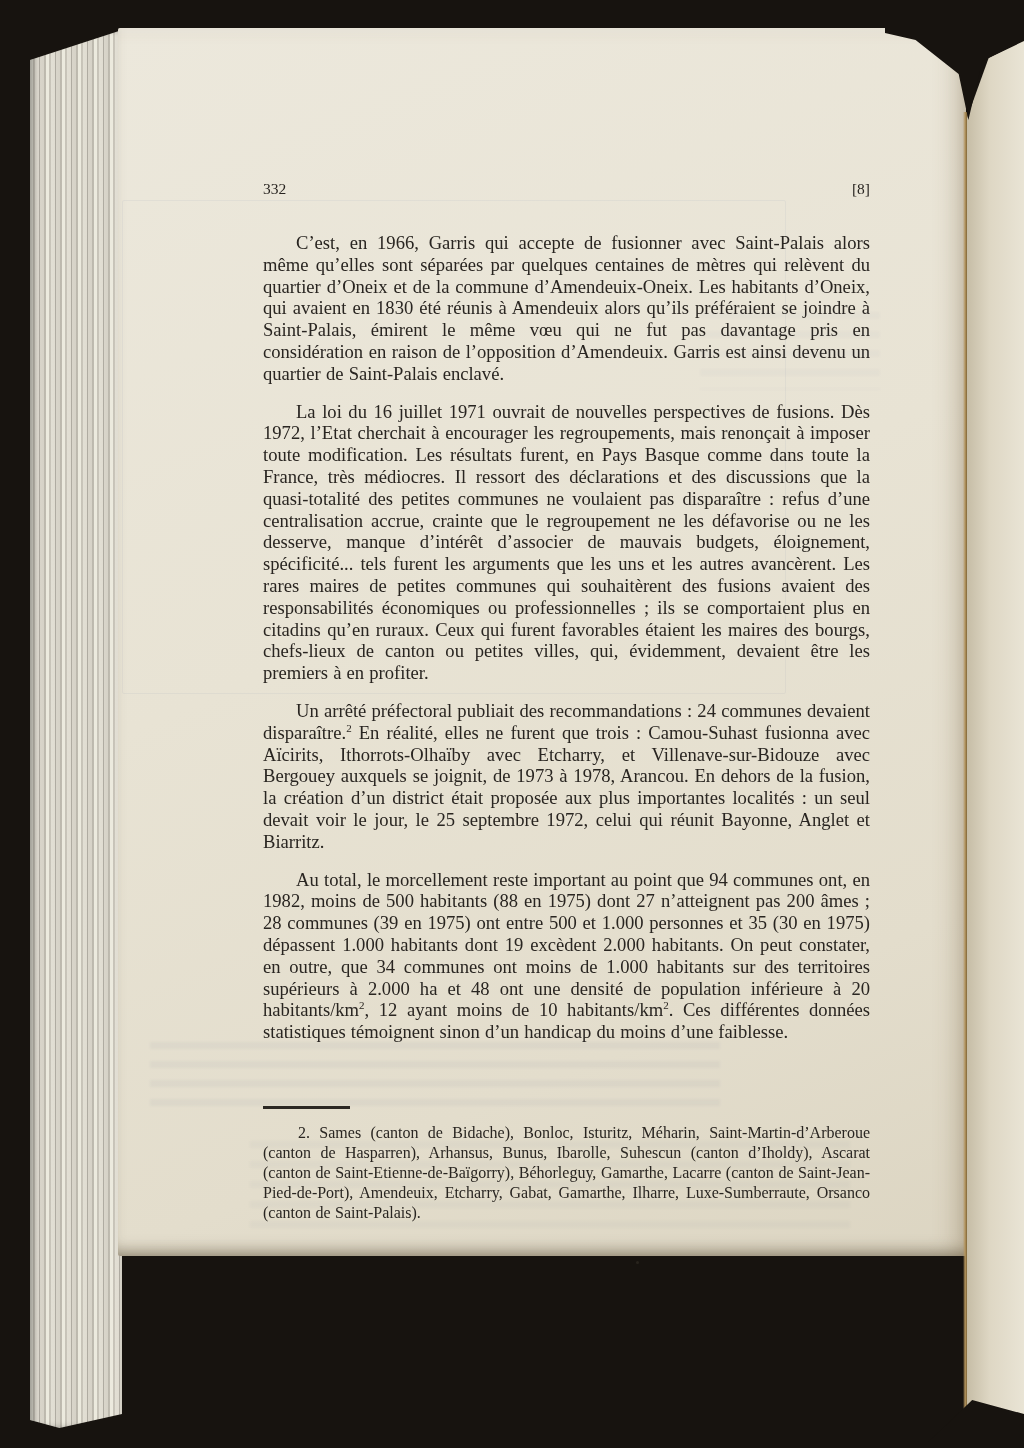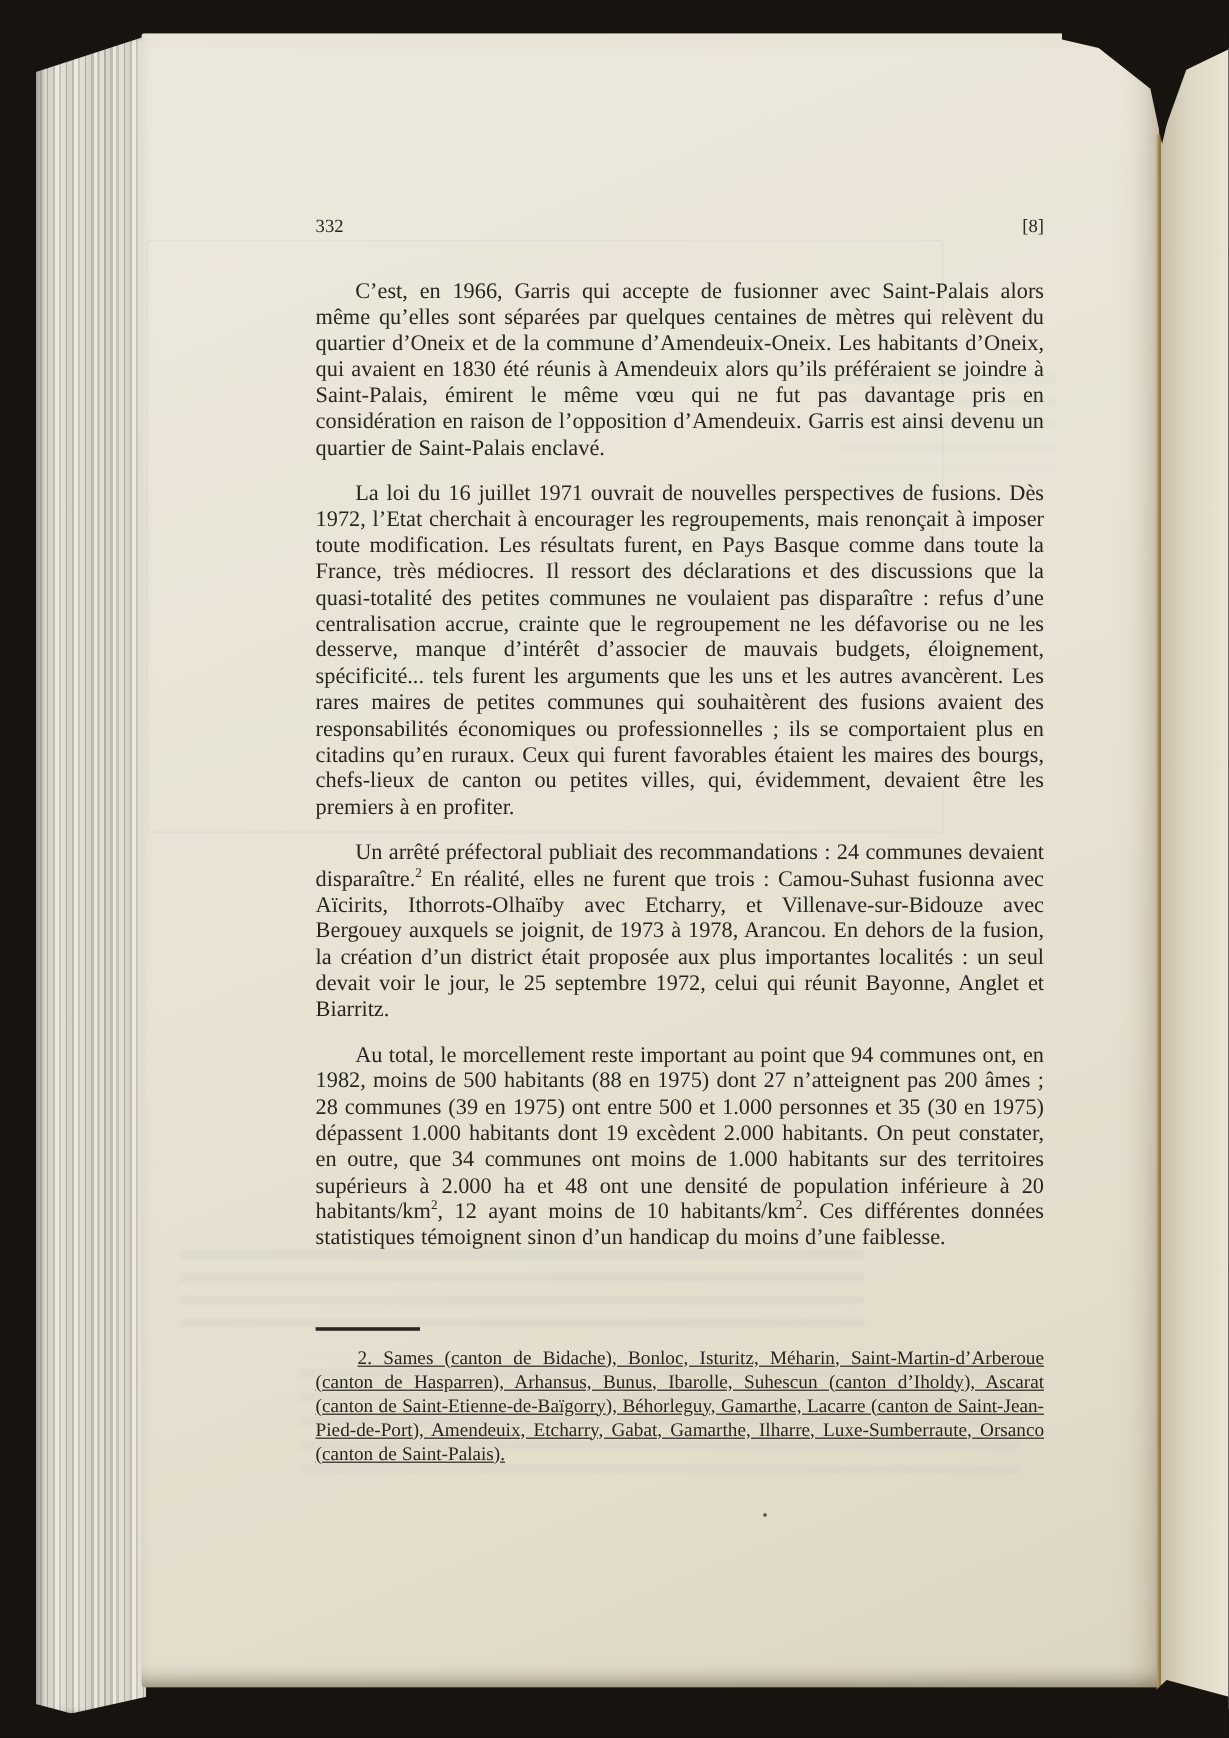--- a/index.html
+++ b/index.html
@@ -18,21 +18,21 @@
         #eceade 0px,#eceade 3px,
         #c7c3b8 3px,#c9c5ba 5px,
         #e2dfd4 5px,#e0dcd1 9px,
         #aeaaa0 9px,#b1ada3 10px,
         #d9d5ca 10px,#d6d2c7 14px,
         #bcb8ad 14px,#bfbbb0 16px);
     clip-path:polygon(0 30px,100% 0,100% 1384px,32% 1398px,0 1390px);
     box-shadow:inset 4px 0 6px rgba(0,0,0,.35);
   }
   .left-page{
-    position:absolute;left:118px;top:28px;width:848px;height:1378px;
+    position:absolute;left:118px;top:28px;width:848px;height:1228px;
     background:linear-gradient(158deg,#ece8dc 0%,#e8e3d4 45%,#e3ddcc 78%,#dcd5c2 100%);
     border-radius:2px 5px 2px 2px;
     box-shadow:
       inset -18px 0 26px -12px rgba(112,90,54,.38),
       inset 0 -13px 16px -10px rgba(70,58,36,.55),
       inset 0 8px 9px -7px rgba(255,255,255,.45);
   }
   .gutter{
     position:absolute;left:963px;top:112px;width:6px;height:1298px;
     background:linear-gradient(90deg,rgba(140,110,60,.0),#b4955f 35%,#8a6f40 60%,rgba(50,38,18,.75));
@@ -69,21 +69,21 @@
     text-align:justify;text-indent:33px;
     word-spacing:.5px;
   }
   .para sup,.footnote-text sup{font-size:11px;line-height:0;vertical-align:super;}
   .footnote{
     position:absolute;left:145px;top:1078px;width:607px;color:#292521;
   }
   .footnote-rule{width:87px;height:2.5px;background:#2b2723;margin:0 0 14px 0;}
   .footnote-text{
     margin:0;font-size:16px;line-height:20px;
-    text-align:justify;text-indent:35px;word-spacing:.5px;text-decoration:underline;
+    text-align:justify;text-indent:35px;word-spacing:.5px;
   }
   
   .ghost-box{
     position:absolute;left:122px;top:200px;width:662px;height:492px;
     border:1px solid rgba(110,130,165,.08);border-radius:2px;
     pointer-events:none;
   }
   .ghost-smudge{
     position:absolute;pointer-events:none;filter:blur(1.2px);
     background:repeating-linear-gradient(180deg,

